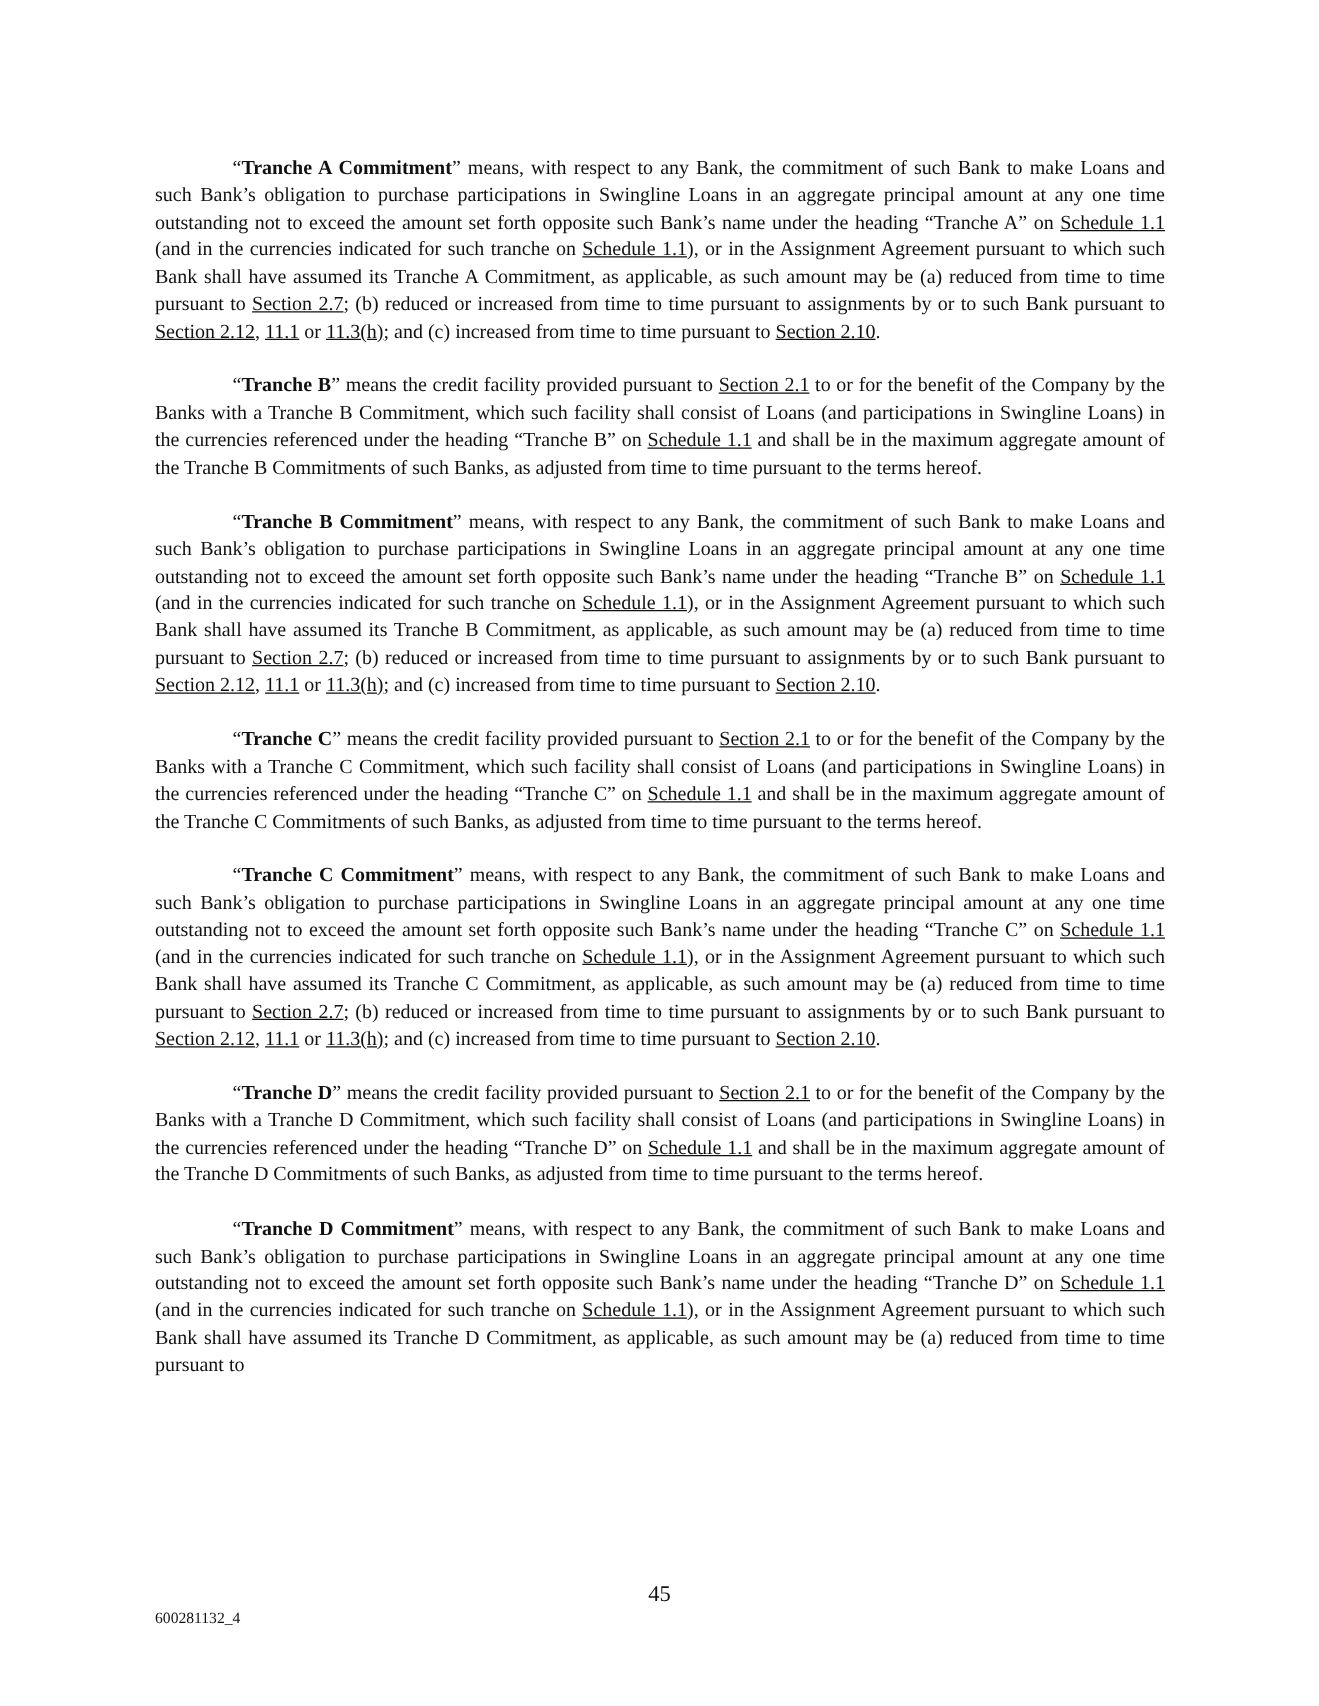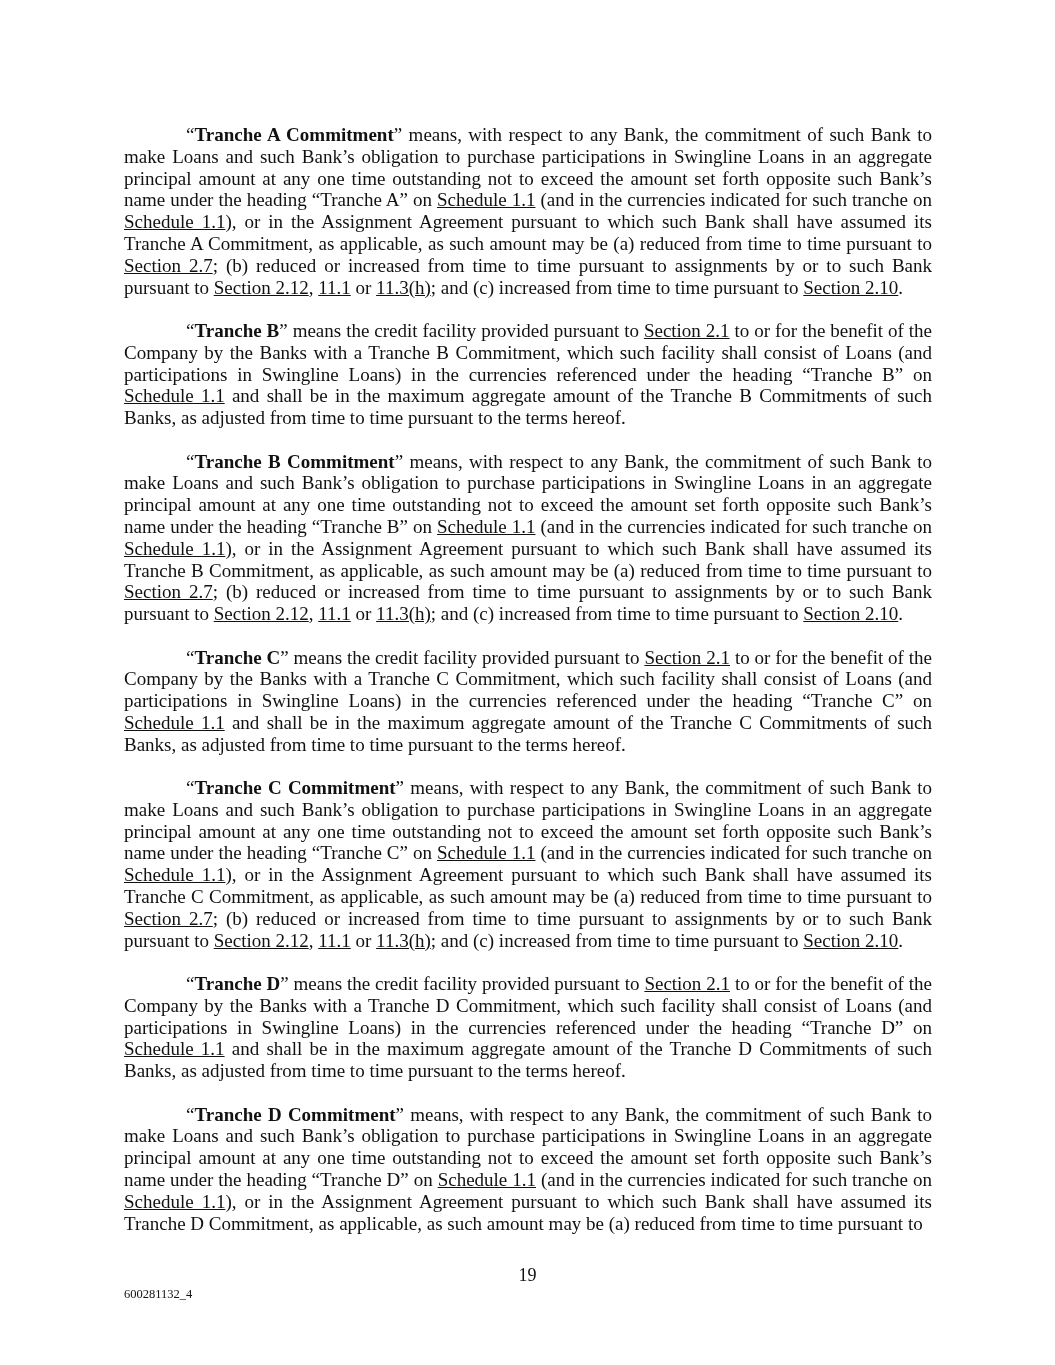--- a/index.html
+++ b/index.html
@@ -1,30 +1,30 @@
 <!DOCTYPE html>
 <html><head>
 <meta charset="utf-8">
 <style>
   html, body { margin: 0; padding: 0; background: #ffffff; }
   body { width: 1055px; height: 1365px; position: relative; overflow: hidden;
          font-family: "Liberation Serif", "DejaVu Serif", serif; color: #111; }
   .page { position: absolute; left: 124px; top: 124px; width: 808px; }
-  .para { font-size: 19px; line-height: 21.8px; text-align: justify; margin: 0 0 21.6px 0; text-indent: 62px; }
+  .para { font-size: 16px; line-height: 21.8px; text-align: justify; margin: 0 0 21.6px 0; text-indent: 62px; }
   .para b { font-weight: bold; }
   .u { text-decoration: underline; }
   .pagenum { position: absolute; top: 1265px; left: 0; width: 1055px; text-align: center; font-size: 18px; }
   .docid { position: absolute; top: 1287px; left: 124px; font-size: 12.5px; text-align: center; }
 </style>
 </head>
 <body>
 
 <div class="page">
     <p class="para"><span>“</span><b>Tranche A Commitment</b><span>” means, with respect to any Bank, the commitment of such Bank to make Loans and such Bank’s obligation to purchase participations in Swingline Loans in an aggregate principal amount at any one time outstanding not to exceed the amount set forth opposite such Bank’s name under the heading “Tranche A” on </span><span class="u">Schedule 1.1</span><span> (and in the currencies indicated for such tranche on </span><span class="u">Schedule 1.1</span><span>), or in the Assignment Agreement pursuant to which such Bank shall have assumed its Tranche A Commitment, as applicable, as such amount may be (a) reduced from time to time pursuant to </span><span class="u">Section 2.7</span><span>; (b) reduced or increased from time to time pursuant to assignments by or to such Bank pursuant to </span><span class="u">Section 2.12</span><span>, </span><span class="u">11.1</span><span> or </span><span class="u">11.3(h)</span><span>; and (c) increased from time to time pursuant to </span><span class="u">Section 2.10</span><span>.</span></p>
     <p class="para"><span>“</span><b>Tranche B</b><span>” means the credit facility provided pursuant to </span><span class="u">Section 2.1</span><span> to or for the benefit of the Company by the Banks with a Tranche B Commitment, which such facility shall consist of Loans (and participations in Swingline Loans) in the currencies referenced under the heading “Tranche B” on </span><span class="u">Schedule 1.1</span><span> and shall be in the maximum aggregate amount of the Tranche B Commitments of such Banks, as adjusted from time to time pursuant to the terms hereof.</span></p>
     <p class="para"><span>“</span><b>Tranche B Commitment</b><span>” means, with respect to any Bank, the commitment of such Bank to make Loans and such Bank’s obligation to purchase participations in Swingline Loans in an aggregate principal amount at any one time outstanding not to exceed the amount set forth opposite such Bank’s name under the heading “Tranche B” on </span><span class="u">Schedule 1.1</span><span> (and in the currencies indicated for such tranche on </span><span class="u">Schedule 1.1</span><span>), or in the Assignment Agreement pursuant to which such Bank shall have assumed its Tranche B Commitment, as applicable, as such amount may be (a) reduced from time to time pursuant to </span><span class="u">Section 2.7</span><span>; (b) reduced or increased from time to time pursuant to assignments by or to such Bank pursuant to </span><span class="u">Section 2.12</span><span>, </span><span class="u">11.1</span><span> or </span><span class="u">11.3(h)</span><span>; and (c) increased from time to time pursuant to </span><span class="u">Section 2.10</span><span>.</span></p>
     <p class="para"><span>“</span><b>Tranche C</b><span>” means the credit facility provided pursuant to </span><span class="u">Section 2.1</span><span> to or for the benefit of the Company by the Banks with a Tranche C Commitment, which such facility shall consist of Loans (and participations in Swingline Loans) in the currencies referenced under the heading “Tranche C” on </span><span class="u">Schedule 1.1</span><span> and shall be in the maximum aggregate amount of the Tranche C Commitments of such Banks, as adjusted from time to time pursuant to the terms hereof.</span></p>
     <p class="para"><span>“</span><b>Tranche C Commitment</b><span>” means, with respect to any Bank, the commitment of such Bank to make Loans and such Bank’s obligation to purchase participations in Swingline Loans in an aggregate principal amount at any one time outstanding not to exceed the amount set forth opposite such Bank’s name under the heading “Tranche C” on </span><span class="u">Schedule 1.1</span><span> (and in the currencies indicated for such tranche on </span><span class="u">Schedule 1.1</span><span>), or in the Assignment Agreement pursuant to which such Bank shall have assumed its Tranche C Commitment, as applicable, as such amount may be (a) reduced from time to time pursuant to </span><span class="u">Section 2.7</span><span>; (b) reduced or increased from time to time pursuant to assignments by or to such Bank pursuant to </span><span class="u">Section 2.12</span><span>, </span><span class="u">11.1</span><span> or </span><span class="u">11.3(h)</span><span>; and (c) increased from time to time pursuant to </span><span class="u">Section 2.10</span><span>.</span></p>
     <p class="para"><span>“</span><b>Tranche D</b><span>” means the credit facility provided pursuant to </span><span class="u">Section 2.1</span><span> to or for the benefit of the Company by the Banks with a Tranche D Commitment, which such facility shall consist of Loans (and participations in Swingline Loans) in the currencies referenced under the heading “Tranche D” on </span><span class="u">Schedule 1.1</span><span> and shall be in the maximum aggregate amount of the Tranche D Commitments of such Banks, as adjusted from time to time pursuant to the terms hereof.</span></p>
     <p class="para"><span>“</span><b>Tranche D Commitment</b><span>” means, with respect to any Bank, the commitment of such Bank to make Loans and such Bank’s obligation to purchase participations in Swingline Loans in an aggregate principal amount at any one time outstanding not to exceed the amount set forth opposite such Bank’s name under the heading “Tranche D” on </span><span class="u">Schedule 1.1</span><span> (and in the currencies indicated for such tranche on </span><span class="u">Schedule 1.1</span><span>), or in the Assignment Agreement pursuant to which such Bank shall have assumed its Tranche D Commitment, as applicable, as such amount may be (a) reduced from time to time pursuant to</span></p>
   </div>
-<div class="pagenum">19</div>
+<div class="pagenum">45</div>
 <div class="docid">600281132_4</div>
 
 </body></html>

